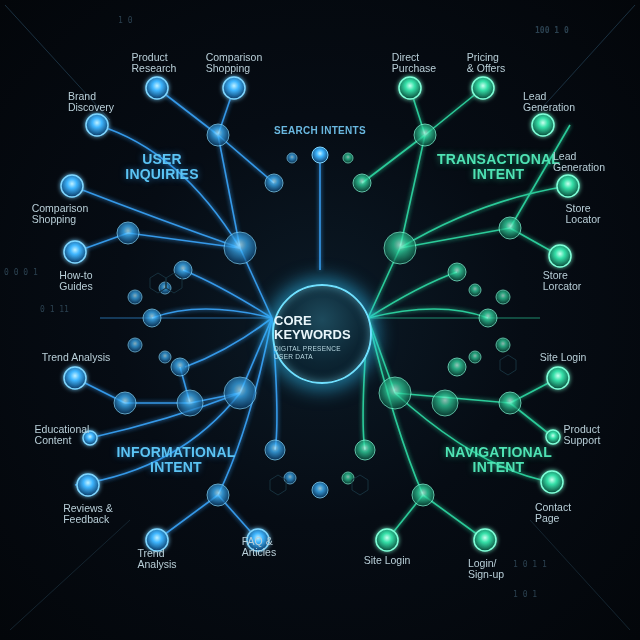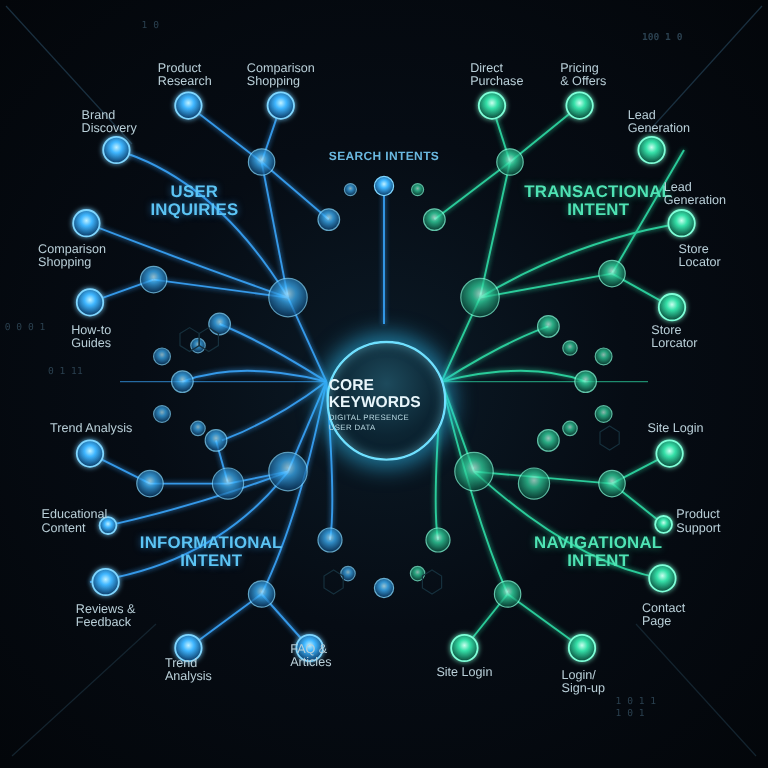--- a/index.html
+++ b/index.html
@@ -219,21 +219,21 @@
       <polygon points="270,480 278,475 286,480 286,490 278,495 270,490"></polygon>
       <polygon points="352,480 360,475 368,480 368,490 360,495 352,490"></polygon>
       <polygon points="500,360 508,355 516,360 516,370 508,375 500,370"></polygon>
     </g>
   </svg>
 
   <div class="bin" style="left:118px;top:16px;text-align:center;">1 0</div>
   <div class="bin" style="left:4px;top:268px;">0 0 0 1</div>
   <div class="bin" style="left:40px;top:305px;">0   1  11</div>
   <div class="bin" style="left:535px;top:26px;font-weight:bold;">100   1 0</div>
-  <div class="bin" style="left:513px;top:580px;">1 0 1 1</div>
+  <div class="bin" style="left:513px;top:560px;">1 0 1 1</div>
   <div class="bin" style="left:513px;top:590px;">1  0  1</div>
 
   <div class="core">
     <div class="core-title">CORE
 KEYWORDS</div>
     <div class="core-sub">DIGITAL PRESENCE
 USER DATA</div>
   </div>
 
   <div class="search-title">SEARCH INTENTS</div>

